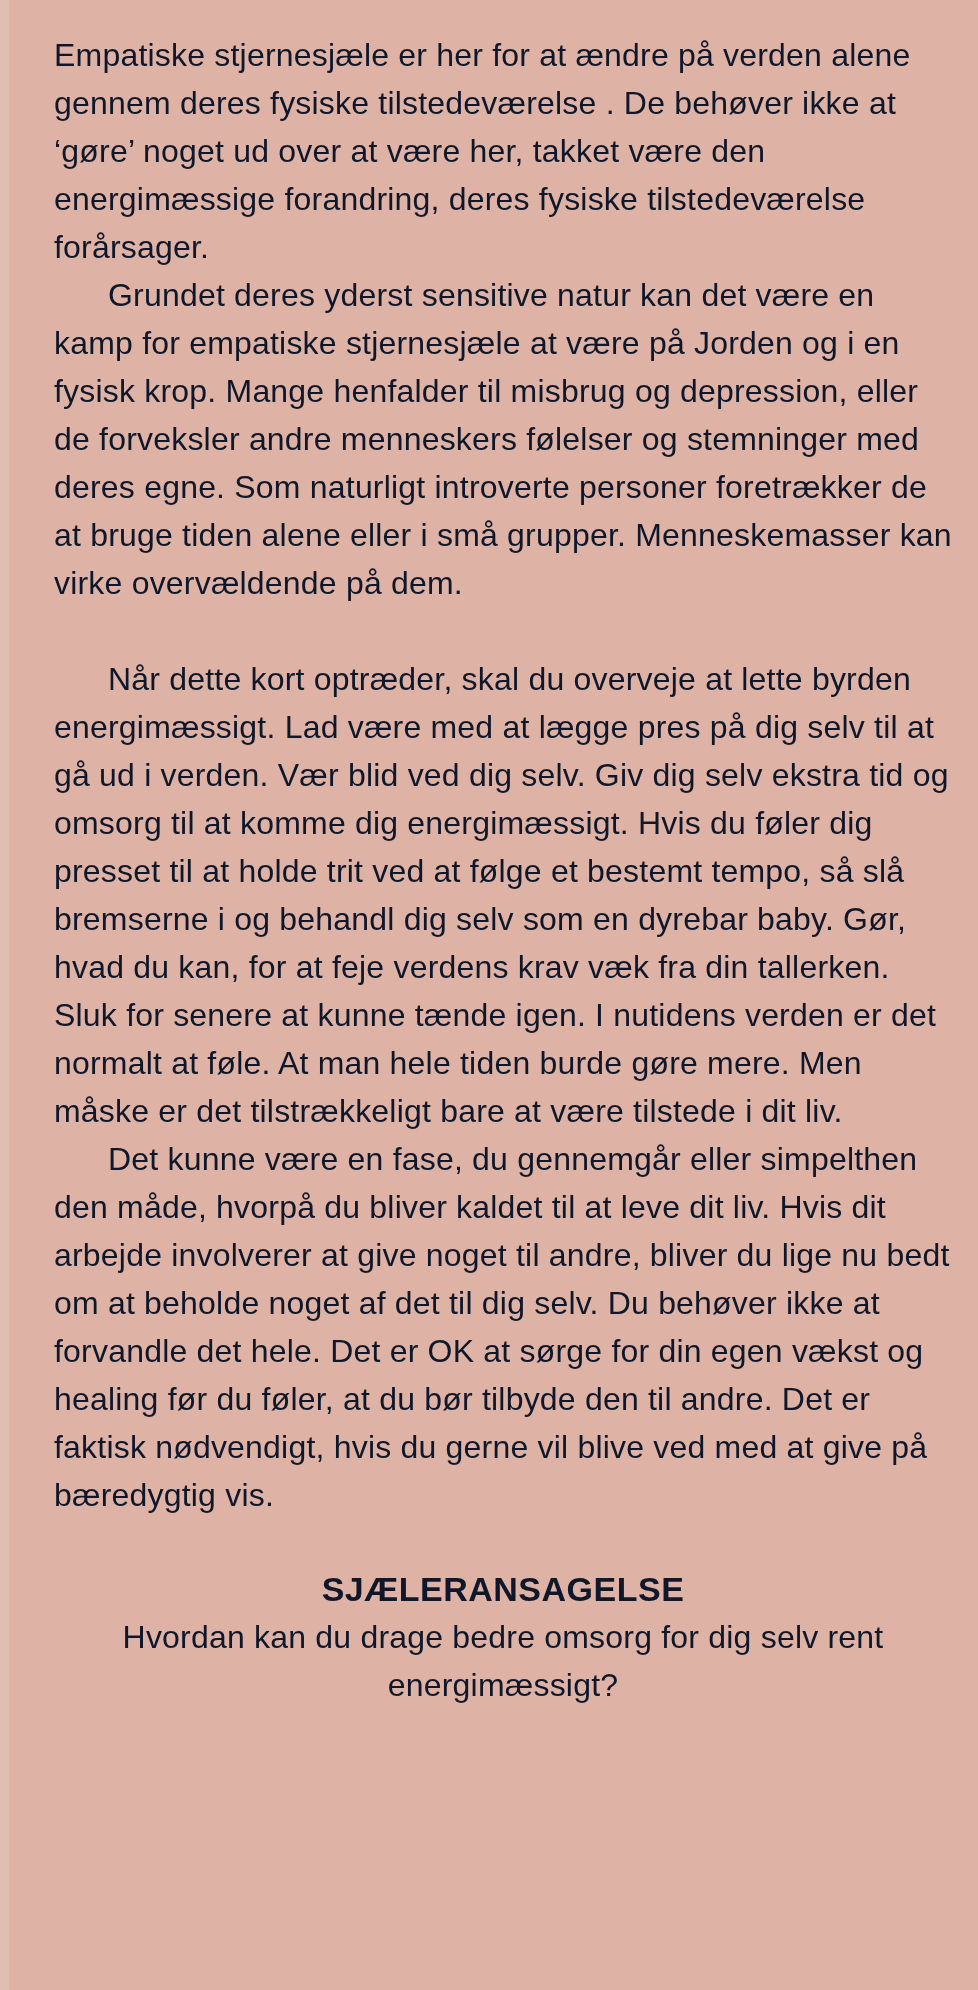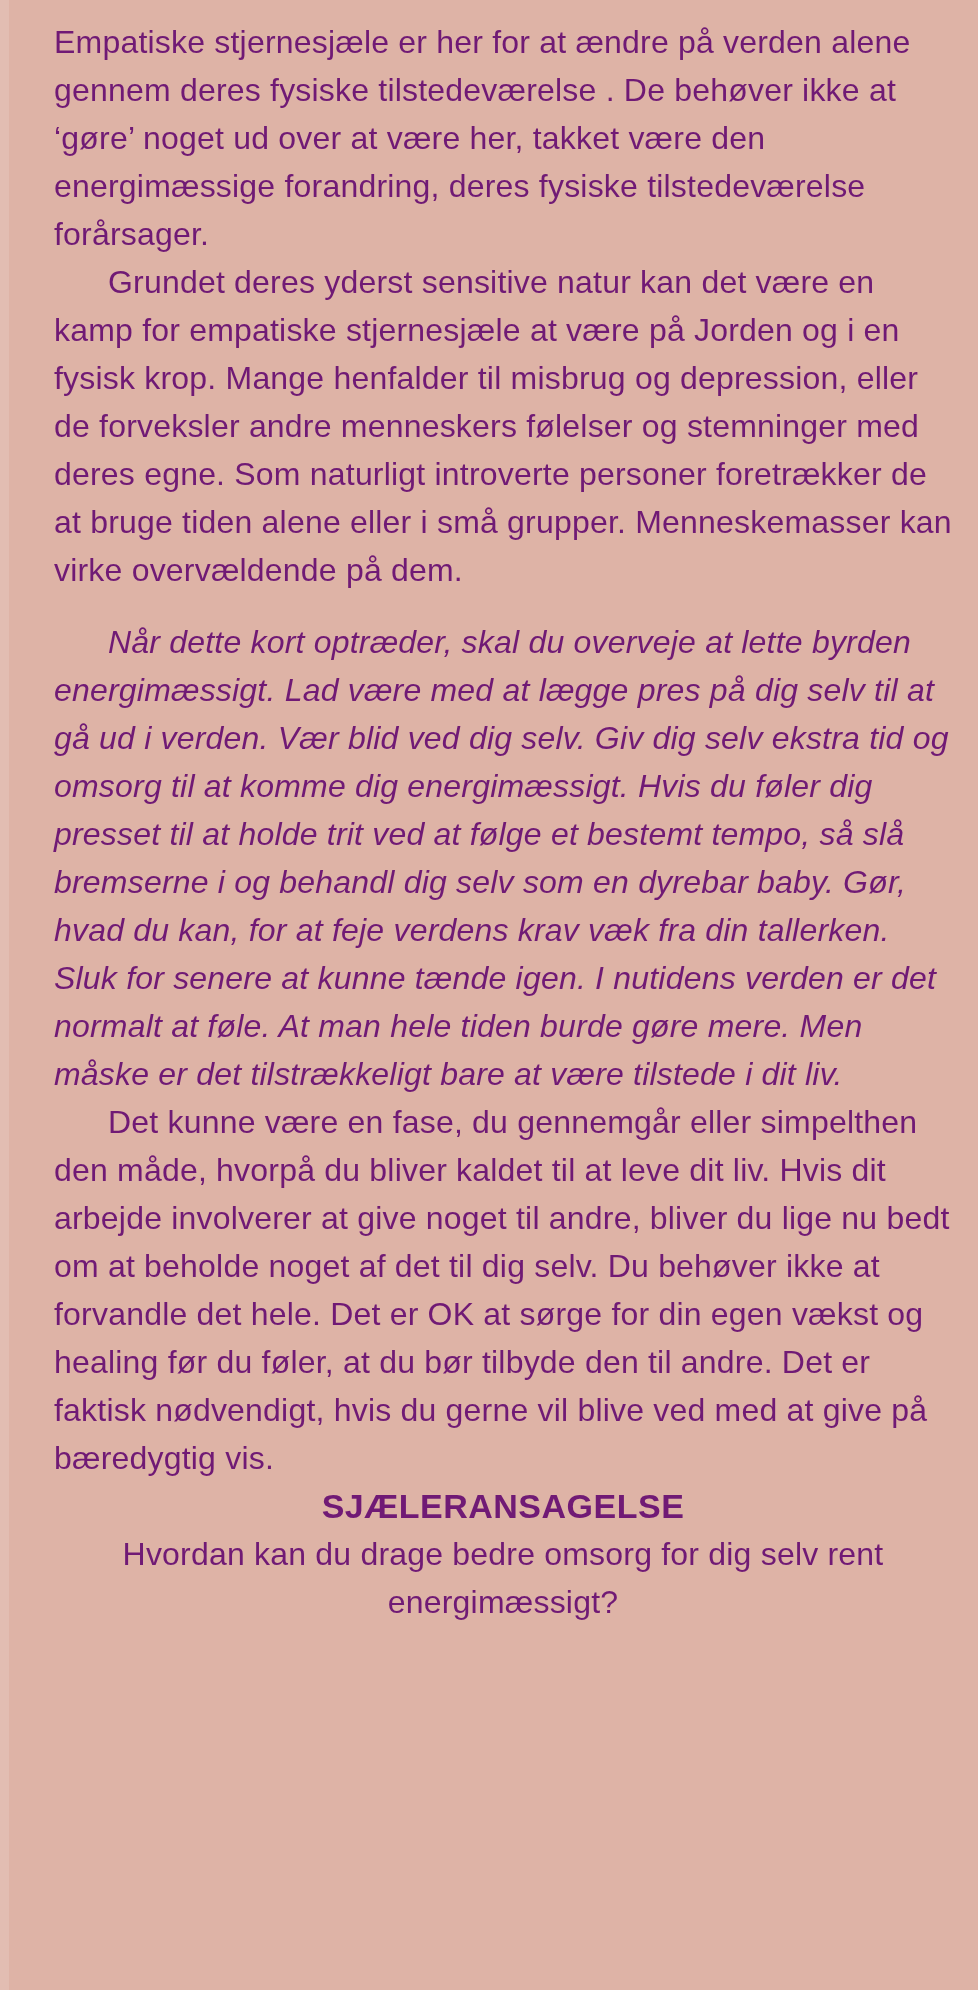--- a/index.html
+++ b/index.html
@@ -18,41 +18,41 @@
   .edge-highlight {
     position: absolute;
     left: 0;
     top: 0;
     bottom: 0;
     width: 9px;
     background: rgba(255, 255, 255, 0.14);
   }
   .content {
     position: absolute;
-    top: 18px;
+    top: 31px;
     left: 54px;
     width: 898px;
-    color: #701a75;
+    color: #0f172a;
     font-size: 32px;
     line-height: 48px;
     font-weight: 400;
     letter-spacing: 0.2px;
   }
   .para {
     margin: 0;
     padding: 0;
   }
   .para.indent {
     text-indent: 54px;
   }
   .para.gap-before {
-    margin-top: 24px;
-    font-style: italic;
+    margin-top: 48px;
   }
   .footer {
+    margin-top: 46px;
     text-align: center;
   }
   .heading {
     font-weight: 700;
     font-size: 34px;
     line-height: 48px;
     letter-spacing: 0.5px;
   }
   .question {
     font-size: 32px;

